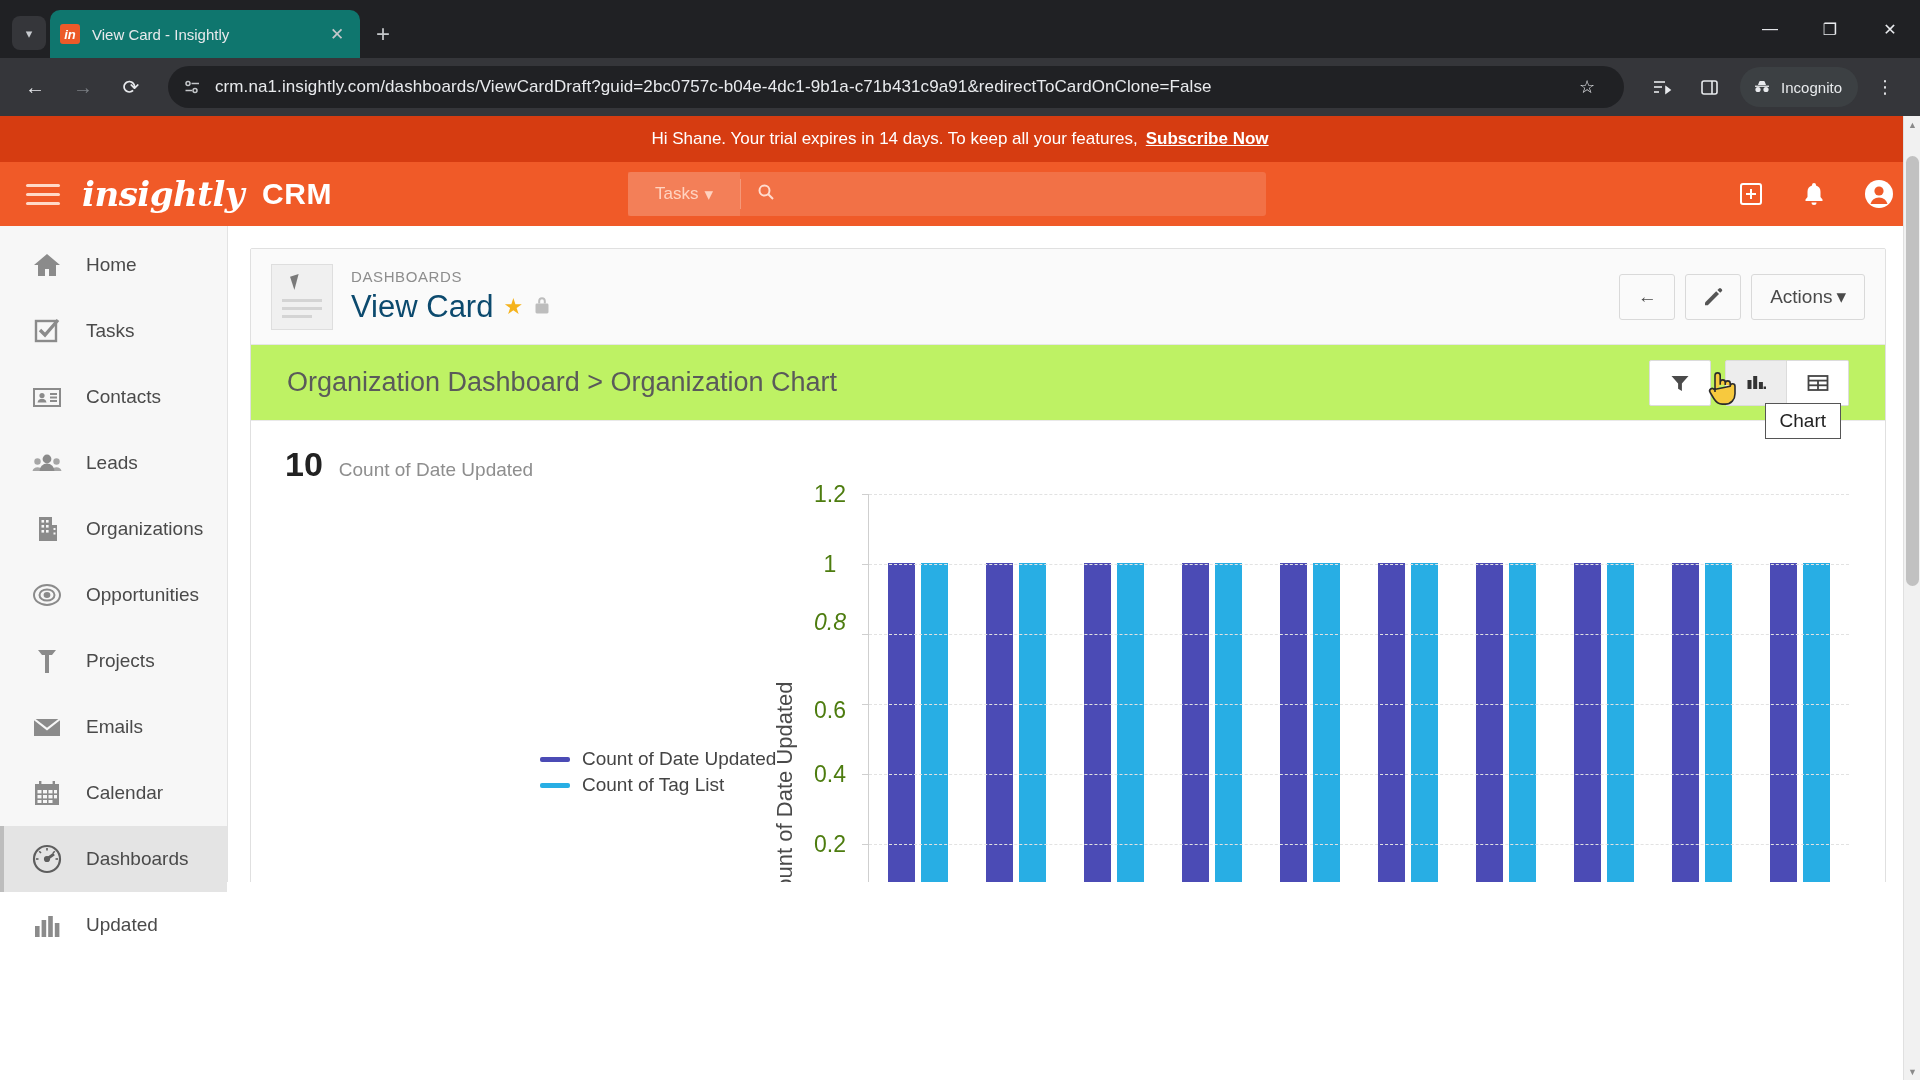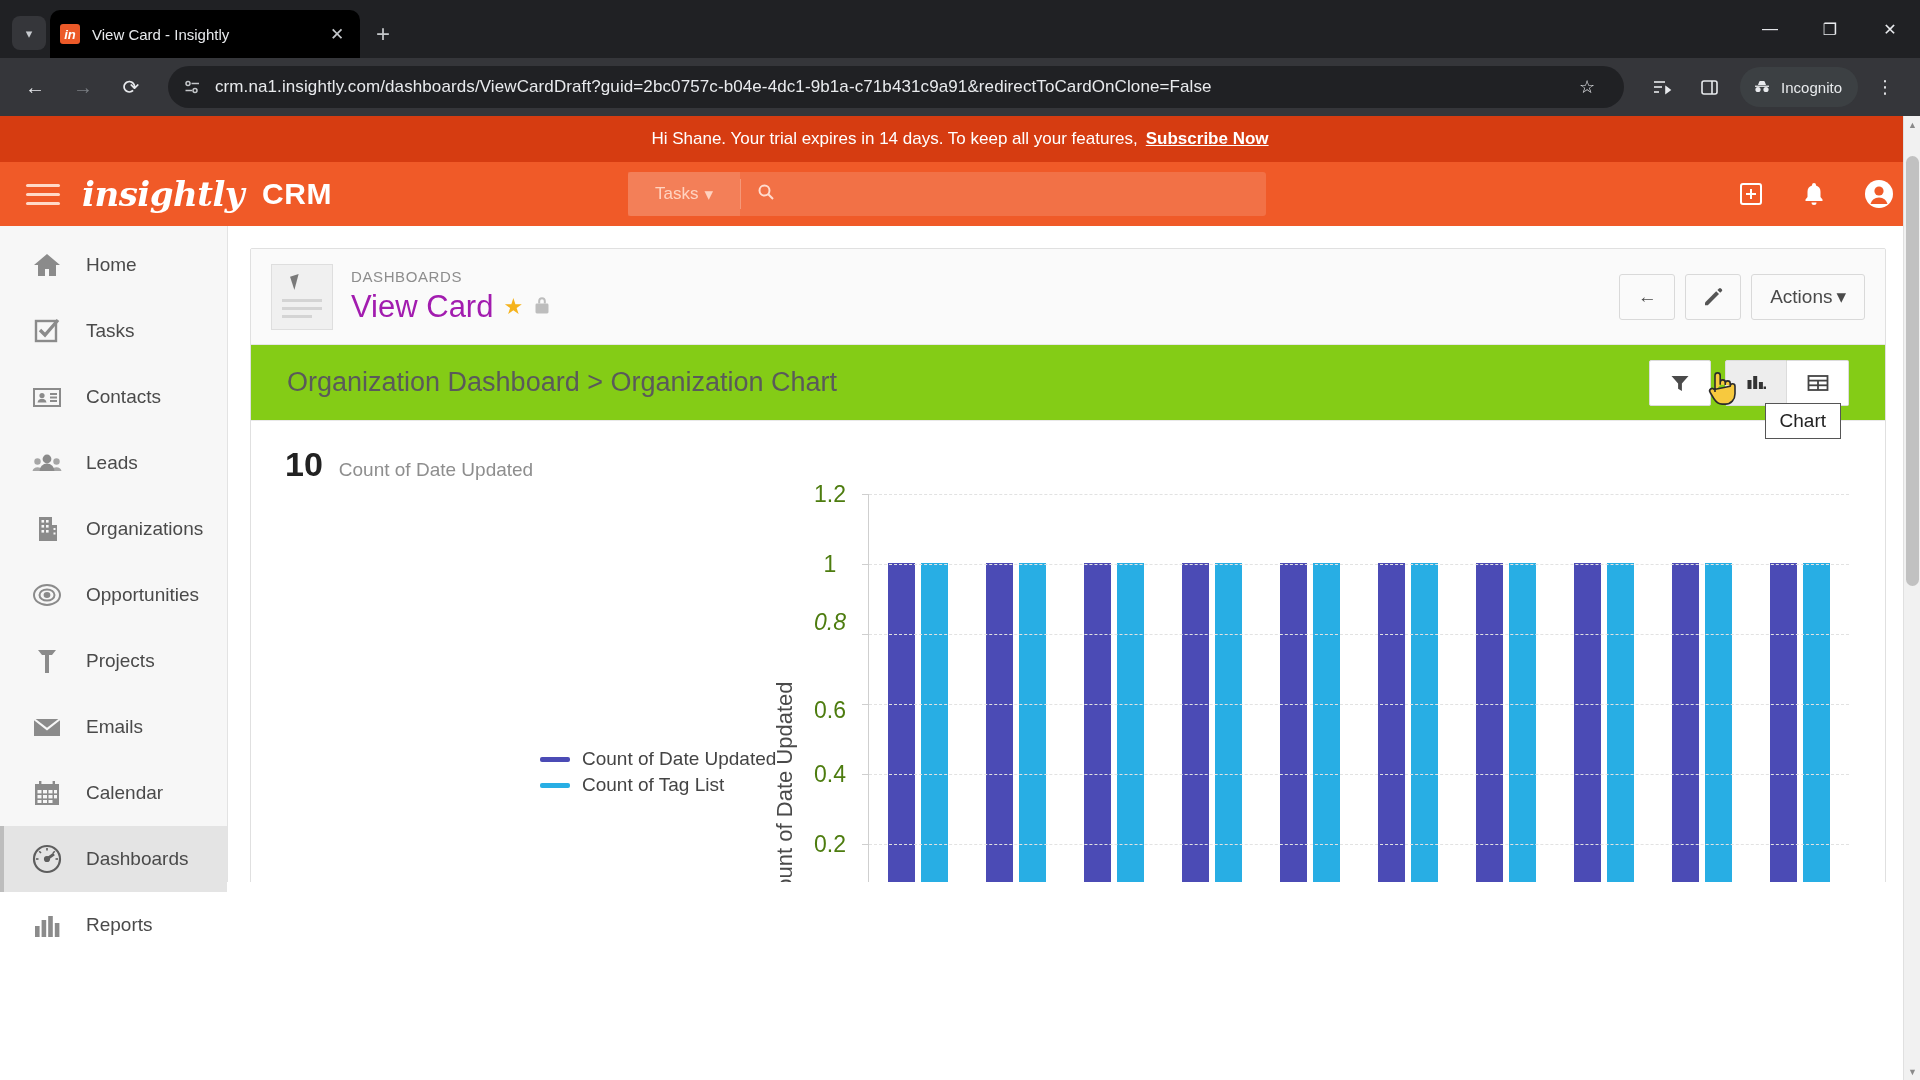--- a/index.html
+++ b/index.html
@@ -19,21 +19,21 @@
     position: relative;
   }
   .tab-listbtn {
     width: 34px; height: 34px; margin: 0 4px 8px 6px;
     background: #35363a; border-radius: 8px;
     display:flex; align-items:center; justify-content:center;
     color:#c8cbcf; font-size: 13px;
   }
   .tab {
     height: 48px; width: 310px;
-    background: #000000; border-radius: 10px 10px 0 0;
+    background: #0f766e; border-radius: 10px 10px 0 0;
     display: flex; align-items: center; padding: 0 10px;
     position: relative;
   }
   .tab-favicon {
     width: 20px; height: 20px; border-radius: 3px;
     background: #ec5a29; color:#fff;
     font-size: 13px; font-weight: bold; font-style: italic;
     display:flex; align-items:center; justify-content:center;
     margin-right: 12px; flex: none;
   }
@@ -154,34 +154,34 @@
   }
   .doc-thumb .line { position:absolute; left:10px; height:3px; background:#d4d4d4; }
   .doc-thumb .cursor {
     position:absolute; left: 20px; top: 10px; width:0;height:0;
     border-left: 9px solid #7a7a7a; border-bottom: 14px solid transparent;
     transform: rotate(-18deg);
   }
   .head-txt { flex:1; }
   .head-eyebrow { color:#8d8d8d; font-size: 15px; letter-spacing:.6px; margin-bottom: 4px;}
   .head-title-row { display:flex; align-items:center; gap: 10px;}
-  .head-title { font-size: 31px; color:#a21caf; }
+  .head-title { font-size: 31px; color:#0c4a6e; }
   .star { color:#f5b31d; font-size: 22px; }
   .lock { color:#bdbdbd; font-size: 19px; }
   .head-actions { display:flex; gap: 10px; align-items:center; }
   .btn {
     height: 46px; min-width: 56px; border:1px solid #d9d9d9; background:#fafafa;
     border-radius:3px; display:flex; align-items:center; justify-content:center;
     color:#4a4a4a; font-size: 19px; padding: 0 14px;
   }
   .btn.wide { padding: 0 18px; font-size: 19px; }
 
   .card-sub {
     height: 76px; display:flex; align-items:center; padding: 0 36px;
-    border-bottom:1px solid #e9e9e9; background:#84cc16; position:relative;
+    border-bottom:1px solid #e9e9e9; background:#bef264; position:relative;
   }
   .breadcrumb { font-size: 27px; color:#5a5a5a; font-weight: 300;}
   .viewtoggle { position:absolute; right: 36px; display:flex; align-items:center; gap: 14px;}
   .tgl {
     width: 62px; height: 46px; border:1px solid #dcdcdc; background:#fff;
     display:flex; align-items:center; justify-content:center; border-radius:2px;
     color:#555;
   }
   .tglgroup { display:flex; }
   .tglgroup .tgl { border-radius: 0; }
@@ -525,21 +525,21 @@
 
         <div class="navitem">
           <span class="navicon">
             <svg width="30" height="30" viewBox="0 0 30 30" fill="#8b8b8b">
               <rect x="3" y="16" width="4.6" height="11"></rect>
                 <rect x="9.6" y="10" width="4.6" height="17"></rect>
               <rect x="16.2" y="6" width="4.6" height="21"></rect>
                 <rect x="22.8" y="13" width="4.6" height="14"></rect>
             </svg>
           </span>
-          <span>Reports</span>
+          <span>Updated</span>
         </div>
       </div>
 
       <div class="main">
         <div class="card">
 
           <div class="card-head">
             <div class="doc-thumb">
               <div class="line" style="top:34px; width:40px;"></div>
               <div class="line" style="top:42px; width:40px;"></div>

